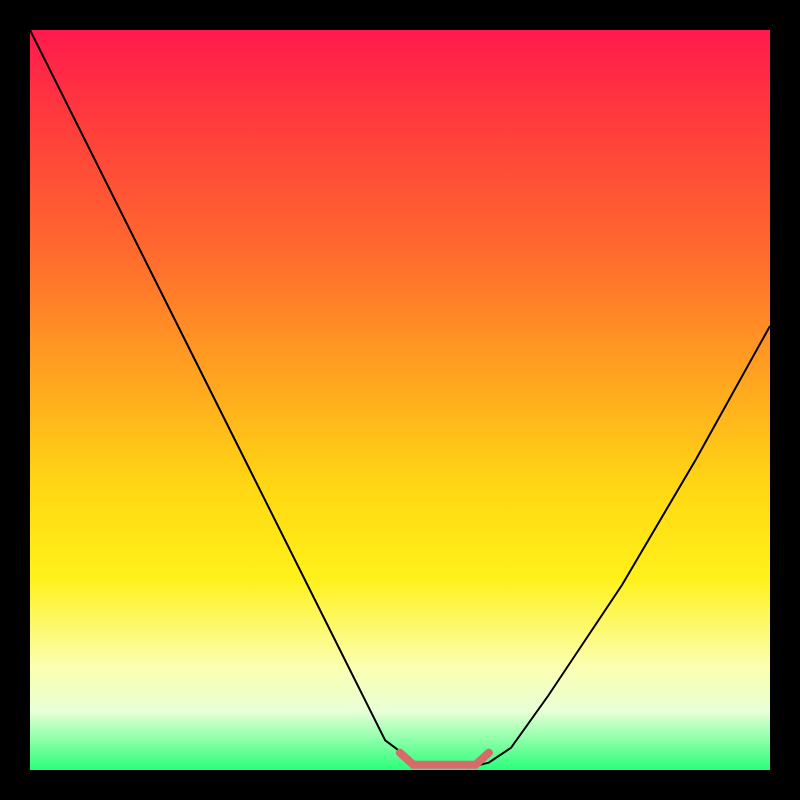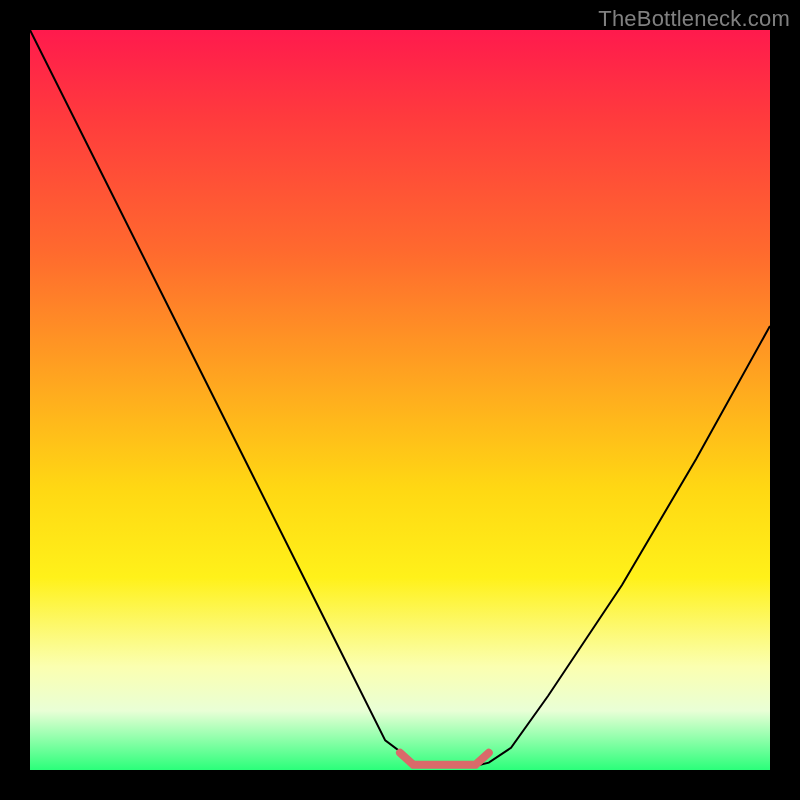--- a/index.html
+++ b/index.html
@@ -60,14 +60,13 @@
 
   <div class="plot">
     <svg class="curve" viewBox="0 0 740 740" preserveAspectRatio="none">
 
       <path id="curve-path" fill="none" stroke="#000" stroke-width="2" d="M0.0 0.0 L74.0 148.0 L148.0 296.0 L222.0 444.0 L296.0 592.0 L355.2 710.4 L384.8 732.6 L407.0 736.3 L444.0 736.3 L458.8 732.6 L481.0 717.8 L518.0 666.0 L592.0 555.0 L666.0 429.2 L740.0 296.0"></path>
 
       <path id="flat-path" fill="none" stroke="#d96a6a" stroke-width="8" stroke-linecap="round" d="M370.0 722.8 L383.3 734.8 L445.5 734.8 L458.8 722.8"></path>
     </svg>
   </div>
 
-  <div class="watermark">TheBottleneck.com</div>
 </div>
 
 </body></html>

